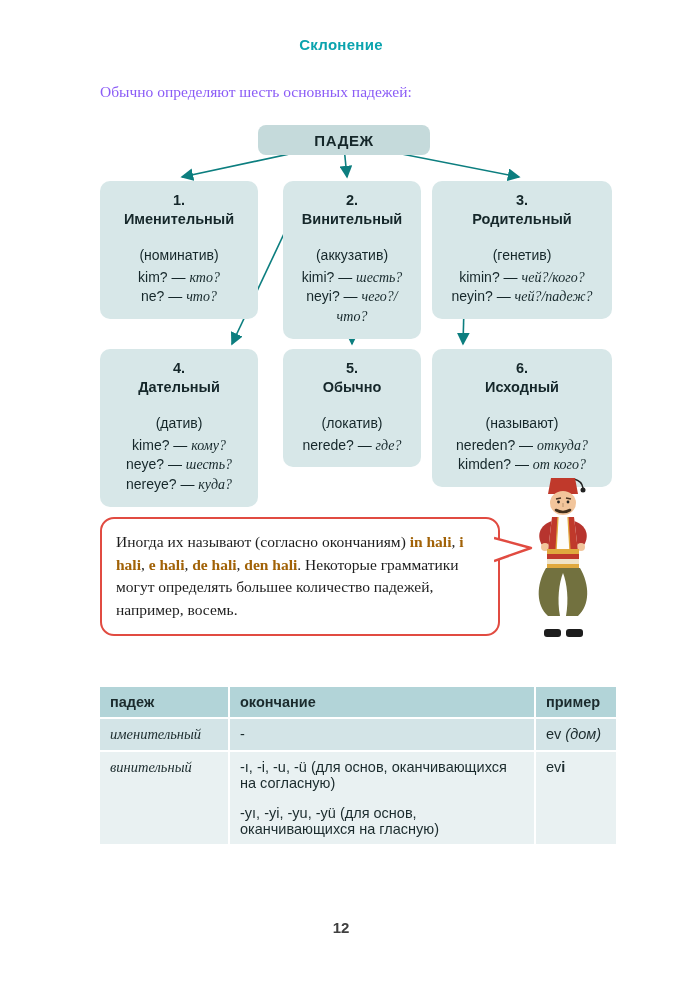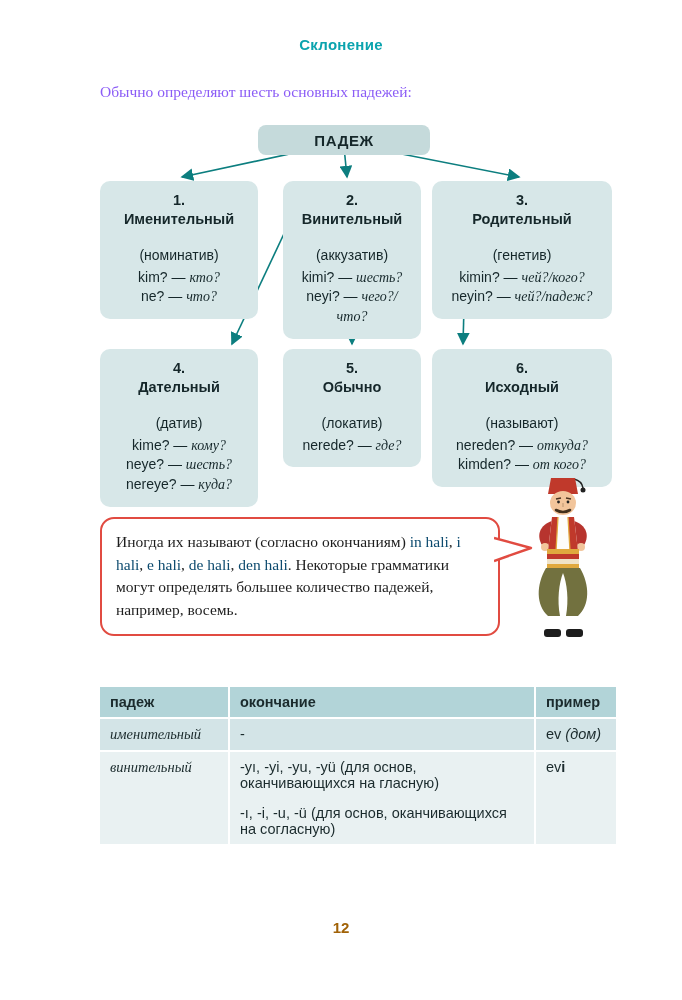--- a/index.html
+++ b/index.html
@@ -63,21 +63,21 @@
     width:400px;
     border:2px solid #e14b41;
     border-radius:14px;
     padding:12px 14px;
     background:#fff;
     font-family:"Liberation Serif", serif;
     font-size:15.5px;
     line-height:1.46;
     color:#1e1e1e;
   }
-  .callout .term { font-weight:normal; color:#0c4a6e; }
+  .callout .term { font-weight:bold; color:#a16207; }
   .tail { position:absolute; left:calc(100% - 4px); top:16px; }
   .figure { position:absolute; left:414px; top:-44px; }
 
   
   .gtable {
     margin:34px 0 0 100px;
     width:512px;
     display:grid;
     grid-template-columns:128px 304px 80px;
     gap:2px;
@@ -89,21 +89,21 @@
   .td { padding:7px 10px; }
   .row-0 { background:#d3e4e7; }
   .row-1 { background:#e9f1f2; }
   .cell-case { font-style:italic; font-family:"Liberation Serif", serif; }
   .endings p + p { margin-top:14px; }
   .ex i { font-style:italic; font-family:Liberation Sans, sans-serif; }
   .ex b { font-weight:bold; }
 
   .page-num {
     position:absolute; left:0; right:0; bottom:64px;
-    text-align:center; font-weight:bold; font-size:15px; color:#a16207;
+    text-align:center; font-weight:bold; font-size:15px; color:#404040;
   }
 </style>
 </head>
 <body>
 
 <div class="page-title">Склонение</div>
 
 <p class="intro">Обычно определяют шесть основных падежей:</p>
 
 <div class="diagram">
@@ -210,19 +210,19 @@
 <div class="th">падеж</div>
     <div class="th">окончание</div>
     <div class="th">пример</div>
     <div class="td cell-case row-0">именительный</div>
     <div class="td endings row-0">
       <p>-</p>
     </div>
     <div class="td ex row-0"><span>ev </span><i>(дом)</i></div>
     <div class="td cell-case row-1">винительный</div>
     <div class="td endings row-1">
+      <p>-ı, -i, -u, -ü (для основ, оканчивающихся на согласную)</p>
       <p>-yı, -yi, -yu, -yü (для основ, оканчивающихся на гласную)</p>
-      <p>-ı, -i, -u, -ü (для основ, оканчивающихся на согласную)</p>
     </div>
     <div class="td ex row-1"><span>ev</span><b>i</b></div>
   </div>
 
 <div class="page-num">12</div>
 
 </body></html>

